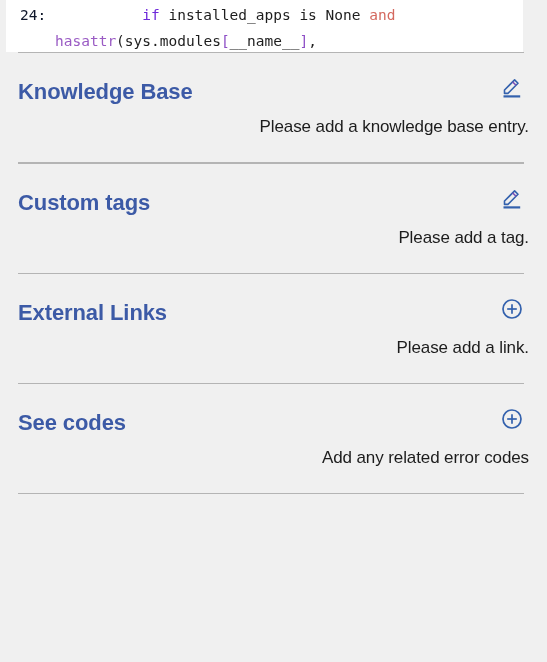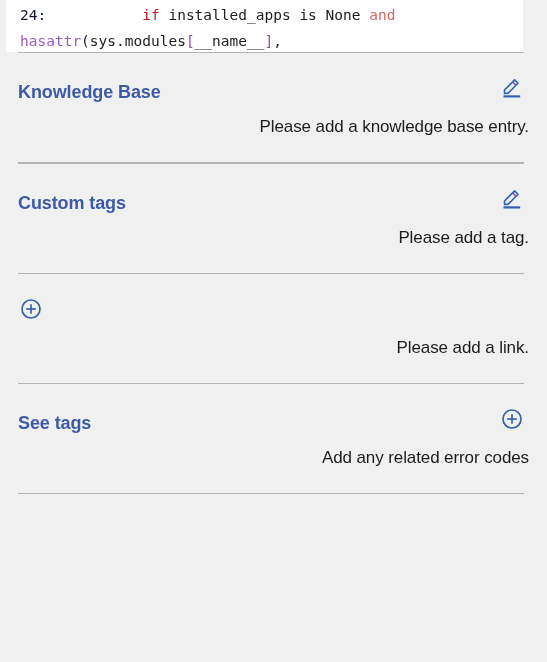--- a/index.html
+++ b/index.html
@@ -27,23 +27,23 @@
     overflow: hidden;
   }
   .code-line {
     font-family: "DejaVu Sans Mono", "Liberation Mono", monospace;
     font-size: 14.5px;
     line-height: 26px;
     white-space: pre;
     color: #202020;
   }
   .tok-lineno { color: #0f172a; }
-  .tok-kw     { color: #b91c1c; }
+  .tok-kw     { color: #6d28d9; }
   .tok-op     { color: #d4695f; text-align: right; }
-  .tok-fn     { color: #9a5bc4; }
+  .tok-fn     { color: #9a5bc4; margin-left: 35px; }
   .tok-br     { color: #8e4fc6; }
   .tok-plain  { color: #1d1d1d; }
 
   
   .sections {
     position: absolute;
     left: 0;
     top: 52px;
     width: 547px;
   }
@@ -56,21 +56,21 @@
     padding: 0;
   }
   .section-head {
     display: flex;
     align-items: center;
     justify-content: space-between;
     padding: 22px 22px 0 18px;
     height: 26px;
   }
   .section-title {
-    font-size: 18px;
+    font-size: 22px;
     font-weight: 600;
     color: #3c5aa6;
     letter-spacing: -0.1px;
     line-height: 22px;
     margin-top: 8px;
   }
   .section-body {
     font-size: 17px;
     font-weight: 300;
     color: #1c1c1c;
@@ -124,34 +124,35 @@
             <line x1="12.6" y1="5.9" x2="16.0" y2="9.3" stroke="#7a4fb5" stroke-width="1.5"></line>
             <line x1="3.5" y1="20.4" x2="20.2" y2="20.4" stroke="#3361ad" stroke-width="2.2"></line>
           </svg>
         </div>
       </div>
       <div class="section-body">Please add a tag.</div>
     </div>
     <div class="divider"></div>
     <div class="section">
       <div class="section-head">
+        <div class="section-title">External Links</div>
         <div class="icon-btn" title="Add">
           <svg width="24" height="24" viewBox="0 0 24 24">
             <circle cx="12" cy="12" r="9" fill="none" stroke="#3361ad" stroke-width="1.7"></circle>
             <line x1="7.2" y1="12" x2="16.8" y2="12" stroke="#3361ad" stroke-width="1.7"></line>
             <line x1="12" y1="7.2" x2="12" y2="16.8" stroke="#3361ad" stroke-width="1.7"></line>
           </svg>
         </div>
       </div>
       <div class="section-body">Please add a link.</div>
     </div>
     <div class="divider"></div>
     <div class="section">
       <div class="section-head">
-        <div class="section-title">See tags</div>
+        <div class="section-title">See codes</div>
         <div class="icon-btn" title="Add">
           <svg width="24" height="24" viewBox="0 0 24 24">
             <circle cx="12" cy="12" r="9" fill="none" stroke="#3361ad" stroke-width="1.7"></circle>
             <line x1="7.2" y1="12" x2="16.8" y2="12" stroke="#3361ad" stroke-width="1.7"></line>
             <line x1="12" y1="7.2" x2="12" y2="16.8" stroke="#3361ad" stroke-width="1.7"></line>
           </svg>
         </div>
       </div>
       <div class="section-body">Add any related error codes</div>
     </div>

